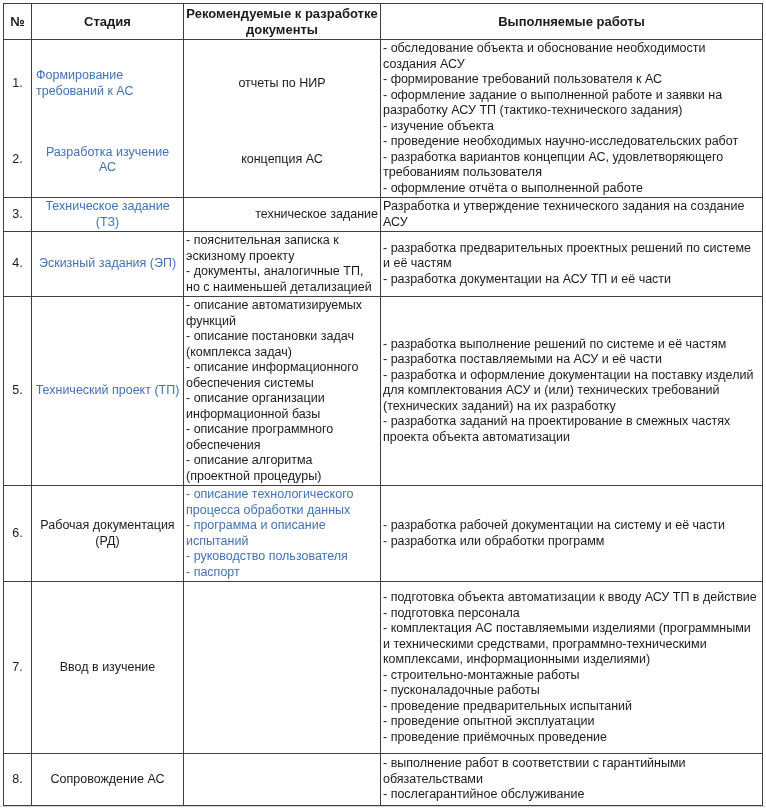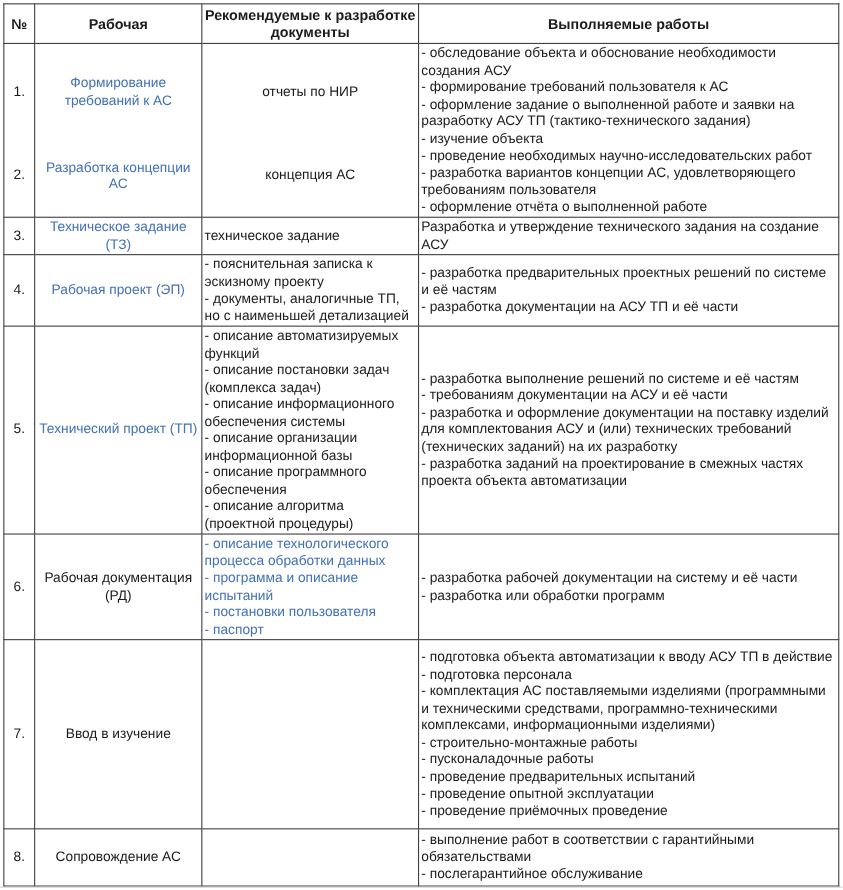--- a/index.html
+++ b/index.html
@@ -55,21 +55,21 @@
   .sub {
     display: flex;
     align-items: center;
     justify-content: center;
     box-sizing: border-box;
     padding: 1px 2px;
   }
   .sub.s1 { height: 83px; }
   .sub.s2 { height: 70px; }
   .sub .inner { width: 100%; text-align: center; }
-  tr.merged td.stage-cell .sub.s1 .inner { text-align: center; }
+  tr.merged td.stage-cell .sub.s1 .inner { text-align: left; }
 
   .link { color: var(--link, #4272b5); }
 
   .bottom-rule {
     position: absolute;
     left: 0;
     bottom: 2px;
     width: 766px;
     height: 1px;
     background: #d9cfcf;
@@ -82,41 +82,41 @@
   <table class="stages">
     <colgroup>
       <col style="width:28px">
       <col style="width:152px">
       <col style="width:197px">
       <col style="width:382px">
     </colgroup>
     <thead>
       <tr>
         <th>№</th>
-        <th>Рабочая</th>
+        <th>Стадия</th>
         <th>Рекомендуемые к разработке документы</th>
         <th>Выполняемые работы</th>
       </tr>
     </thead>
     <tbody id="tbody">
         <tr class="merged">
           <td class="num-cell stacked">
             <div class="sub s1">
               <div class="inner">1.</div>
             </div>
             <div class="sub s2">
               <div class="inner">2.</div>
             </div>
           </td>
           <td class="stage-cell stacked">
             <div class="sub s1">
               <span class="inner link">Формирование требований к АС</span>
             </div>
             <div class="sub s2">
-              <span class="inner link">Разработка концепции АС</span>
+              <span class="inner link">Разработка изучение АС</span>
             </div>
           </td>
           <td class="docs-cell stacked">
             <div class="sub s1">
               <div class="inner">отчеты по НИР</div>
             </div>
             <div class="sub s2">
               <div class="inner">концепция АС</div>
             </div>
           </td>
@@ -127,29 +127,29 @@
             <div class="li">- изучение объекта</div>
             <div class="li">- проведение необходимых научно-исследовательских работ</div>
             <div class="li">- разработка вариантов концепции АС, удовлетворяющего требованиям пользователя</div>
             <div class="li">- оформление отчёта о выполненной работе</div>
           </td>
         </tr>
         <tr>
           <td class="num-cell">3.</td>
           <td class="stage-cell"><span class="link">Техническое задание (ТЗ)</span></td>
           <td class="docs-cell center">
-            <div class="li" style="text-align: left;">техническое задание</div>
+            <div class="li" style="text-align: right;">техническое задание</div>
           </td>
           <td class="works-cell">
             <div class="li">Разработка и утверждение технического задания на создание АСУ</div>
           </td>
         </tr>
         <tr>
           <td class="num-cell">4.</td>
-          <td class="stage-cell"><span class="link">Рабочая проект (ЭП)</span></td>
+          <td class="stage-cell"><span class="link">Эскизный задания (ЭП)</span></td>
           <td class="docs-cell list">
             <div class="li">- пояснительная записка к эскизному проекту</div>
             <div class="li">- документы, аналогичные ТП, но с наименьшей детализацией</div>
           </td>
           <td class="works-cell">
             <div class="li">- разработка предварительных проектных решений по системе и её частям</div>
             <div class="li">- разработка документации на АСУ ТП и её части</div>
           </td>
         </tr>
         <tr>
@@ -158,32 +158,32 @@
           <td class="docs-cell list">
             <div class="li">- описание автоматизируемых функций</div>
             <div class="li">- описание постановки задач (комплекса задач)</div>
             <div class="li">- описание информационного обеспечения системы</div>
             <div class="li">- описание организации информационной базы</div>
             <div class="li">- описание программного обеспечения</div>
             <div class="li">- описание алгоритма (проектной процедуры)</div>
           </td>
           <td class="works-cell">
             <div class="li">- разработка выполнение решений по системе и её частям</div>
-            <div class="li">- требованиям документации на АСУ и её части</div>
+            <div class="li">- разработка поставляемыми на АСУ и её части</div>
             <div class="li">- разработка и оформление документации на поставку изделий для комплектования АСУ и (или) технических требований (технических заданий) на их разработку</div>
             <div class="li">- разработка заданий на проектирование в смежных частях проекта объекта автоматизации</div>
           </td>
         </tr>
         <tr>
           <td class="num-cell">6.</td>
           <td class="stage-cell"><span>Рабочая документация (РД)</span></td>
           <td class="docs-cell list">
             <div class="li link">- описание технологического процесса обработки данных</div>
             <div class="li link">- программа и описание испытаний</div>
-            <div class="li link">- постановки пользователя</div>
+            <div class="li link">- руководство пользователя</div>
             <div class="li link">- паспорт</div>
           </td>
           <td class="works-cell">
             <div class="li">- разработка рабочей документации на систему и её части</div>
             <div class="li">- разработка или обработки программ</div>
           </td>
         </tr>
         <tr>
           <td class="num-cell">7.</td>
           <td class="stage-cell"><span>Ввод в изучение</span></td>

